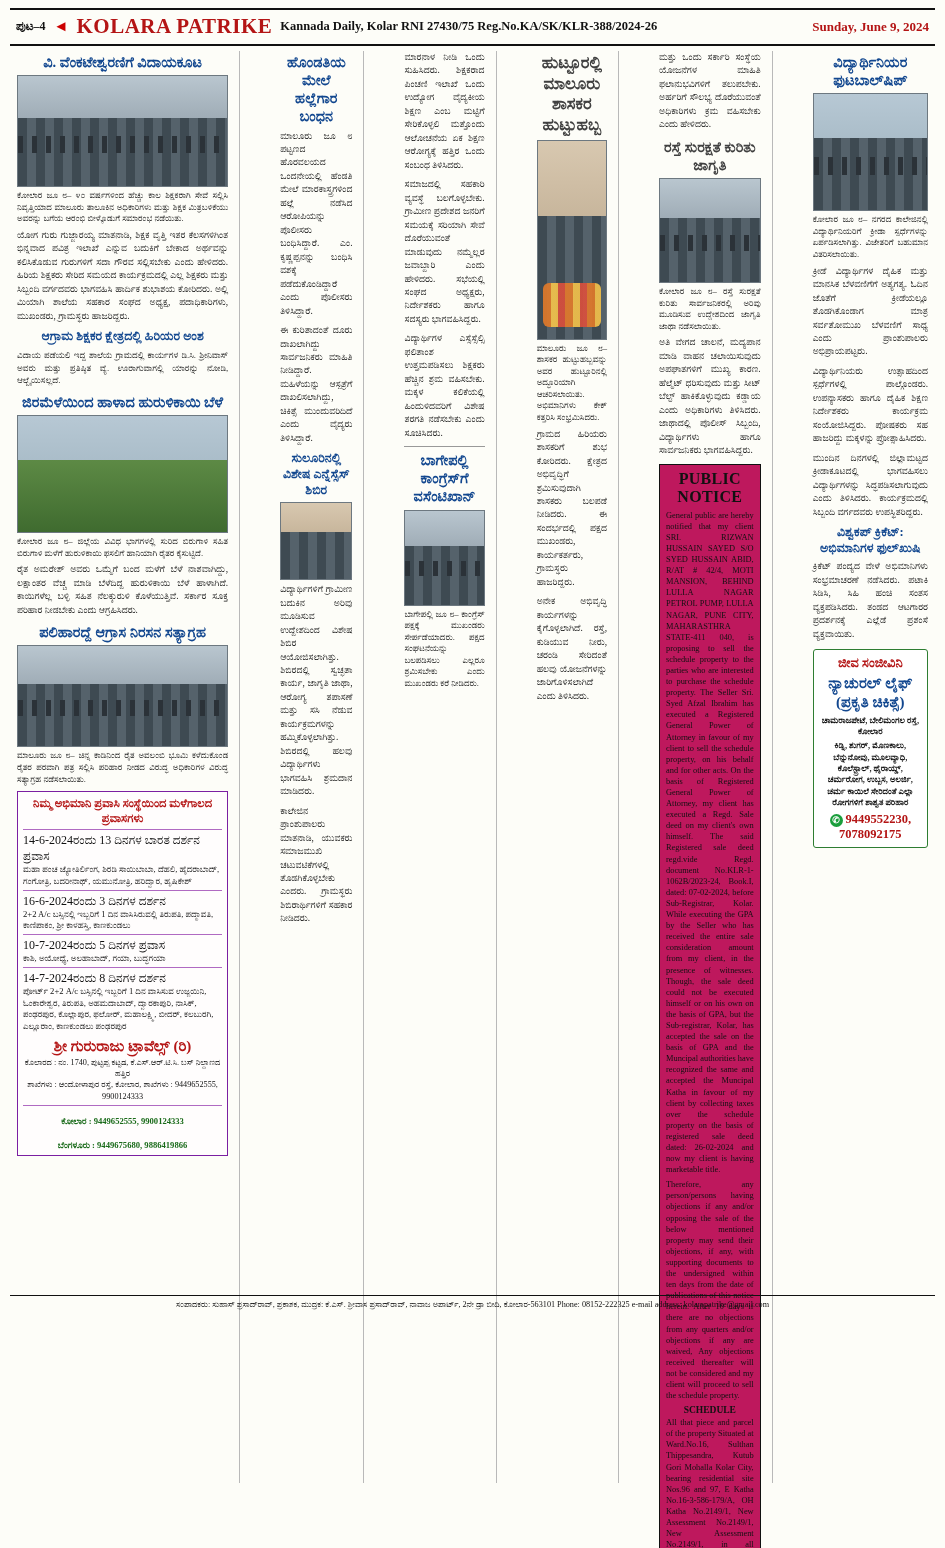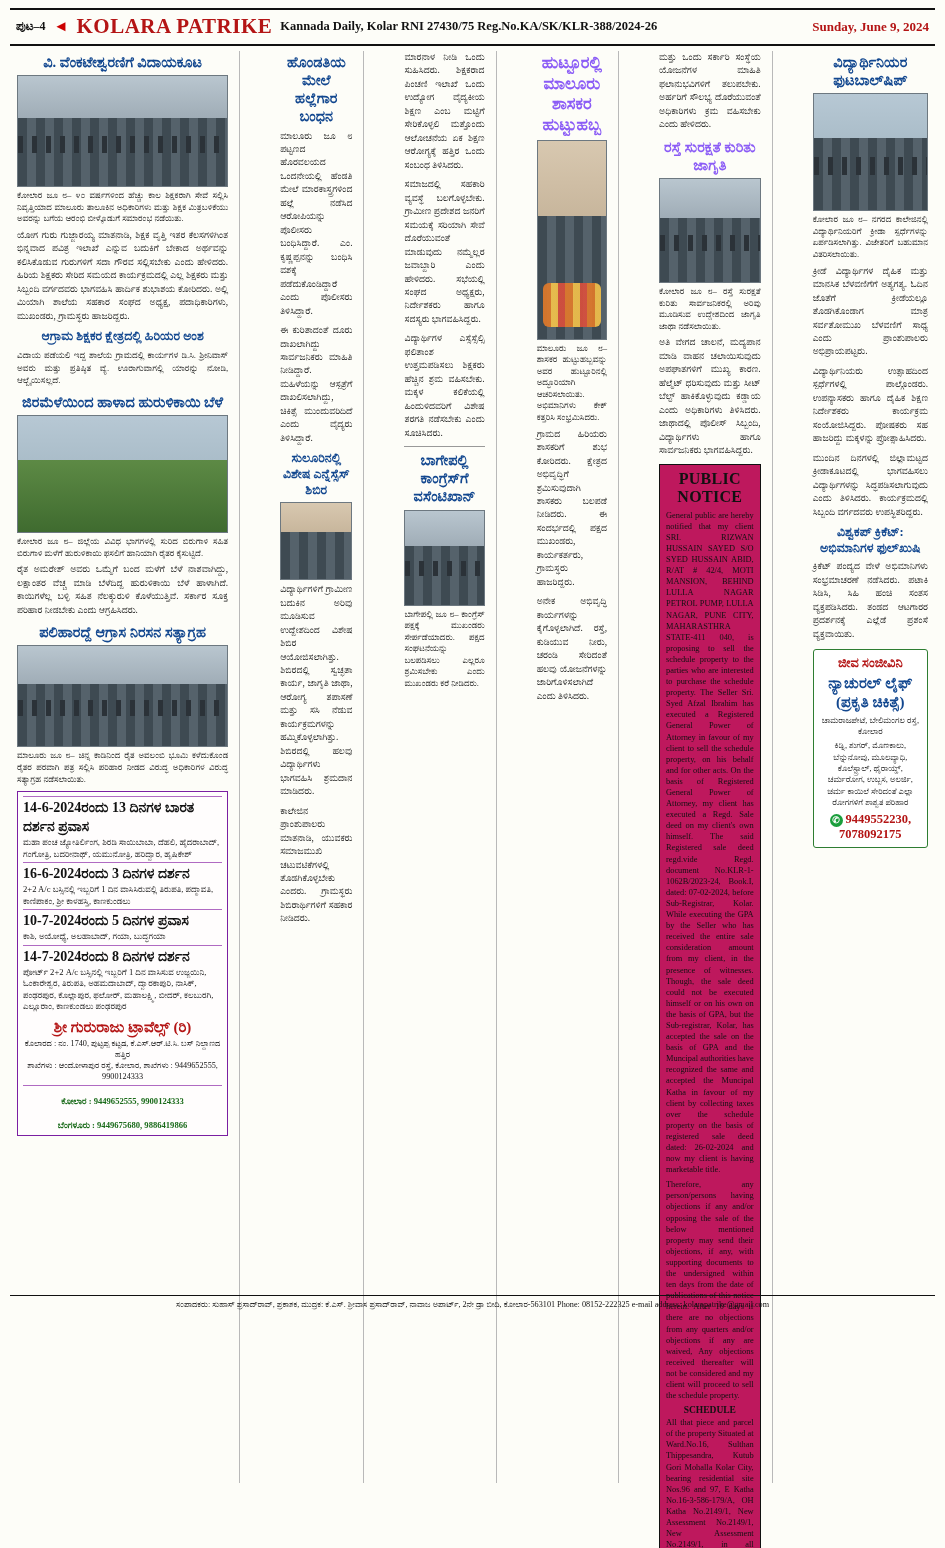--- a/index.html
+++ b/index.html
@@ -53,21 +53,21 @@
   .c6{width:166px;}
   
   .hl{
     color:#12478f;
     font-weight:bold;
     font-size:14.5px;
     line-height:1.25;
     margin:2px 0 4px 0;
     text-align:center;
   }
-  .hl.red{color:#8b5cf6;}
+  .hl.red{color:#404040;}
   .hl.big{font-size:16.5px;}
   .hl.small{font-size:12.5px;}
   
   .photo{
     width:100%;
     background:#8d9aa2;
     border:1px solid #6d7880;
     box-sizing:border-box;
     position:relative;
     overflow:hidden;
@@ -125,36 +125,36 @@
   }
   .ad-title{
     color:#b41515;font-weight:bold;text-align:center;font-size:11.5px;line-height:1.3;
     margin-bottom:3px;
   }
   .ad-row{
     border-top:1px solid #b06ac2;
     padding:2px 0;
     font-size:8.6px;line-height:1.35;
   }
-  .ad-row .d{font-weight:bold;font-size:14px;}
+  .ad-row .d{font-weight:normal;font-size:12px;}
   .ad-shop{
     text-align:center;color:#b41515;font-weight:bold;font-size:15px;margin:4px 0 2px;
   }
   .ad-small{font-size:8.2px;line-height:1.35;text-align:center;}
   .ad-phone{
     margin-top:3px;border-top:1px solid #b06ac2;padding-top:10px;
     font-size:8.6px;font-weight:bold;color:#1a6b1a;text-align:center;
   }
   .ad2{
     border:1.5px solid #2e7d32;border-radius:3px;margin-top:8px;padding:5px 6px;text-align:center;
     background:#fff;
   }
   .ad2 .t1{color:#b41515;font-weight:bold;font-size:13px;line-height:1.3;}
   .ad2 .t2{color:#12478f;font-weight:bold;font-size:15px;line-height:1.25;margin:2px 0;}
-  .ad2 .t3{font-size:8.4px;line-height:1.35;margin-top:3px;}
+  .ad2 .t3{font-size:8.4px;line-height:1.35;margin-top:3px;font-weight:bold;}
   .ad2 .ph{color:#b41515;font-weight:bold;font-size:12.5px;margin-top:4px;}
   .circ{
     display:inline-block;width:13px;height:13px;border-radius:50%;
     background:#1a9e3c;color:#fff;font-size:9px;line-height:13px;text-align:center;
     vertical-align:middle;margin-right:3px;
   }
   
   .footer{
     position:absolute;left:10px;right:10px;bottom:6px;
     border-top:1.5px solid #111;
@@ -200,20 +200,21 @@
       <div class="hl">ಪಲಿಹಾರದ್ದೆ ಆಗ್ರಾಸ ನಿರಸನ ಸತ್ಯಾಗ್ರಹ</div>
       <div class="photo" style="height:102px">
         <div class="sky"></div>
           <div class="ground"></div>
           <div class="crowd"></div>
           <div class="heads"></div>
       </div>
       <div class="cap">ಮಾಲೂರು ಜೂ ೮– ಚಿನ್ನ ಕಾಡಿನಿಂದ ರೈತ ಅವಲಂಬಿ ಭೂಮಿ ಕಳೆದುಕೊಂಡ ರೈತರ ಪರವಾಗಿ ಪತ್ರ ಸಲ್ಲಿಸಿ ಪರಿಹಾರ ನೀಡದ ವಿರುದ್ಧ ಅಧಿಕಾರಿಗಳ ವಿರುದ್ಧ ಸತ್ಯಾಗ್ರಹ ನಡೆಸಲಾಯಿತು.</div>
 
       <div class="ad">
+        <div class="ad-title">ನಿಮ್ಮ ಅಭಿಮಾನಿ ಪ್ರವಾಸಿ ಸಂಸ್ಥೆಯಿಂದ ಮಳೆಗಾಲದ ಪ್ರವಾಸಗಳು</div>
         <div class="ad-row">
           <div class="d">14-6-2024ರಂದು 13 ದಿನಗಳ ಬಾರತ ದರ್ಶನ ಪ್ರವಾಸ</div>
           <div>ಮಹಾ ಪಂಚ ಜ್ಯೋತಿರ್ಲಿಂಗ, ಶಿರಡಿ ಸಾಯಿಬಾಬಾ, ದೆಹಲಿ, ಹೈದರಾಬಾದ್, ಗಂಗೋತ್ರಿ, ಬದರೀನಾಥ್, ಯಮುನೋತ್ರಿ, ಹರಿದ್ವಾರ, ಹೃಷಿಕೇಶ್</div>
         </div>
         <div class="ad-row">
           <div class="d">16-6-2024ರಂದು 3 ದಿನಗಳ ದರ್ಶನ</div>
           <div>2+2 A/c ಬಸ್ಸಿನಲ್ಲಿ ಇಬ್ಬರಿಗೆ 1 ದಿನ ವಾಸಿಸಿರುವಲ್ಲಿ ತಿರುಪತಿ, ಪದ್ಮಾವತಿ, ಕಾಣಿಪಾಕಂ, ಶ್ರೀ ಕಾಳಹಸ್ತಿ, ಕಾಣಕುಂಡಲು</div>
         </div>
         <div class="ad-row">
           <div class="d">10-7-2024ರಂದು 5 ದಿನಗಳ ಪ್ರವಾಸ</div>

